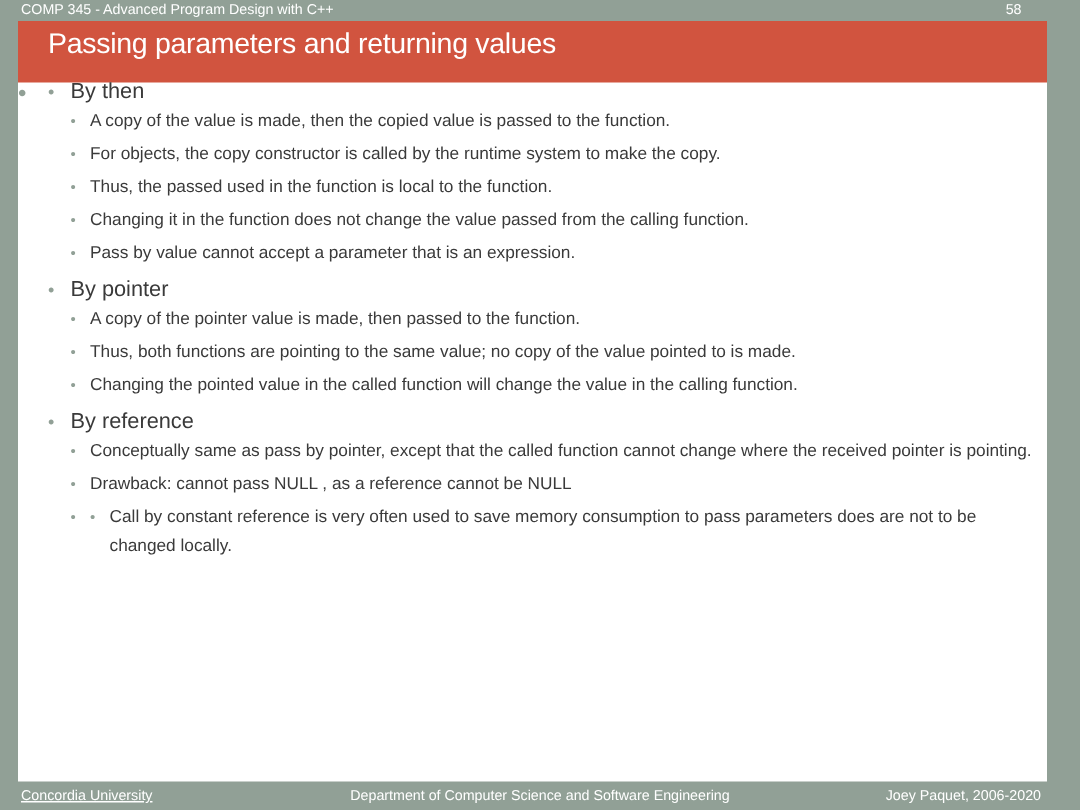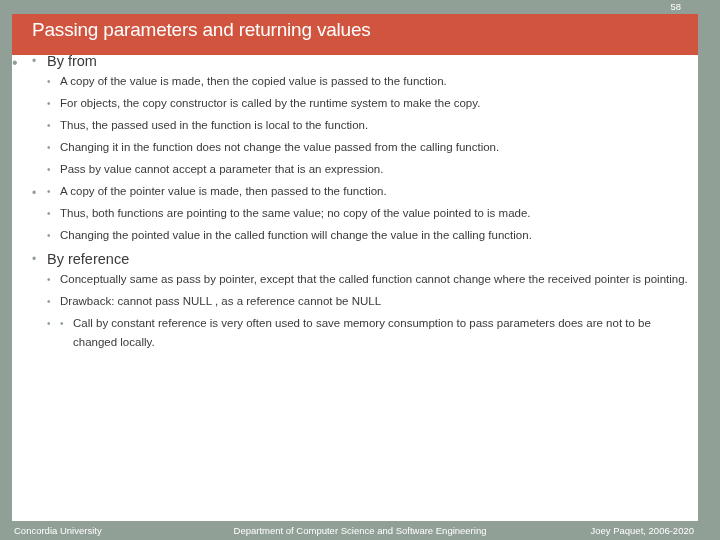--- a/index.html
+++ b/index.html
@@ -160,47 +160,48 @@
   
   .footer {
     position: absolute;
     left: 0; bottom: 0;
     width: 720px; height: 19px;
     background: #91a096;
     color: #ffffff;
     font-size: 9.5px;
     line-height: 19px;
   }
-  .footer .f-left  { position: absolute; left: 14px;  top: 0; }
+  .footer .f-left  { position: absolute; left: 14px;  top: 0; text-decoration: underline; }
   .footer .f-mid   { position: absolute; left: 0; right: 0; top: 0; text-align: center; }
   .footer .f-right { position: absolute; right: 26px; top: 0; }
 </style>
 </head>
 <body>
 
 <div class="strip-left"></div>
 <div class="strip-right"></div>
 
 <div class="course-header">
+  <span class="course-title">COMP 345 - Advanced Program Design with C++</span>
   <span class="slide-number">58</span>
 </div>
 
 <div class="title-band">
   <span class="slide-title">Passing parameters and returning values</span>
 </div>
 
 <div class="content">
   <ul class="lvl l1">
     <li>
       <span class="bullet">•</span>
 
       <ul class="lvl l2 section section-value">
         <li>
           <span class="bullet">•</span>
-          <span class="txt">By from</span>
+          <span class="txt">By then</span>
           <ul class="lvl l3">
             <li>
               <span class="bullet">•</span>
               <span class="txt">A copy of the value is made, then the copied value is passed to the function.</span>
             </li>
             <li>
               <span class="bullet">•</span>
               <span class="txt">For objects, the copy constructor is called by the runtime system to make the copy.</span>
             </li>
             <li>
@@ -215,20 +216,21 @@
               <span class="bullet">•</span>
               <span class="txt">Pass by value cannot accept a parameter that is an expression.</span>
             </li>
           </ul>
         </li>
       </ul>
 
       <ul class="lvl l2 section section-pointer">
         <li>
           <span class="bullet">•</span>
+          <span class="txt">By pointer</span>
           <ul class="lvl l3">
             <li>
               <span class="bullet">•</span>
               <span class="txt">A copy of the pointer value is made, then passed to the function.</span>
             </li>
             <li>
               <span class="bullet">•</span>
               <span class="txt">Thus, both functions are pointing to the same value; no copy of the value pointed to is made.</span>
             </li>
             <li>

